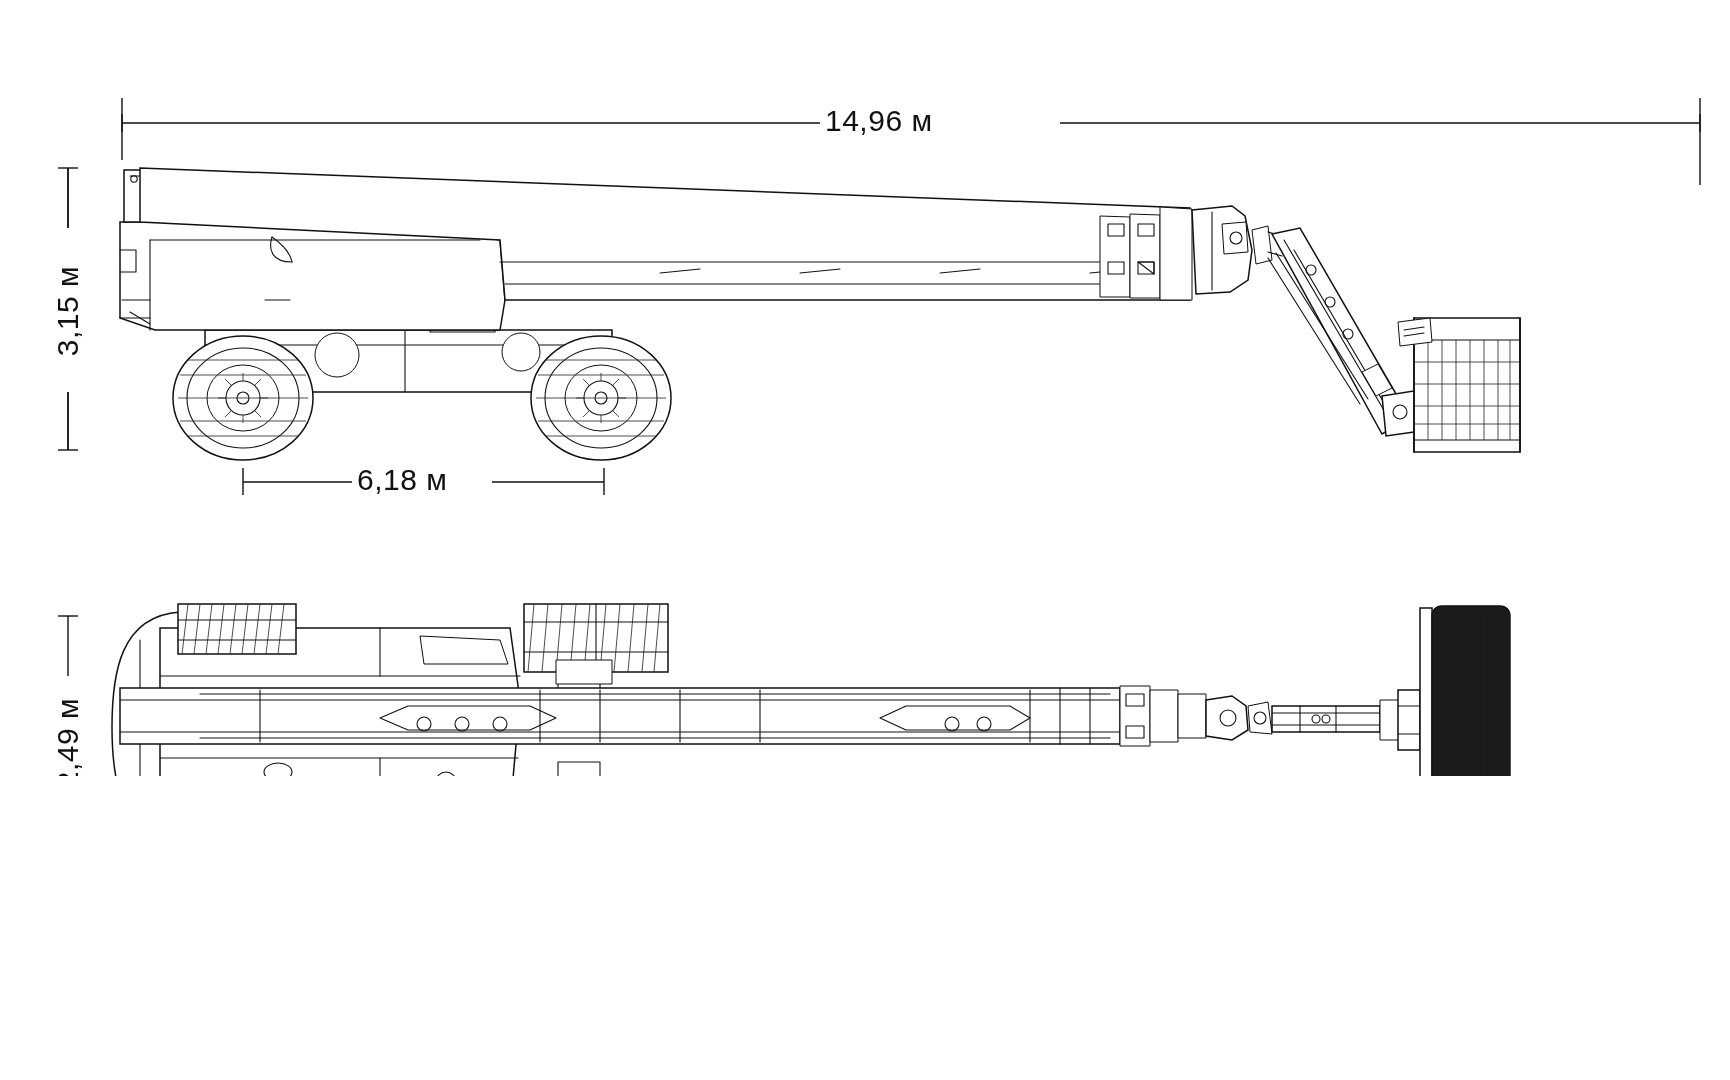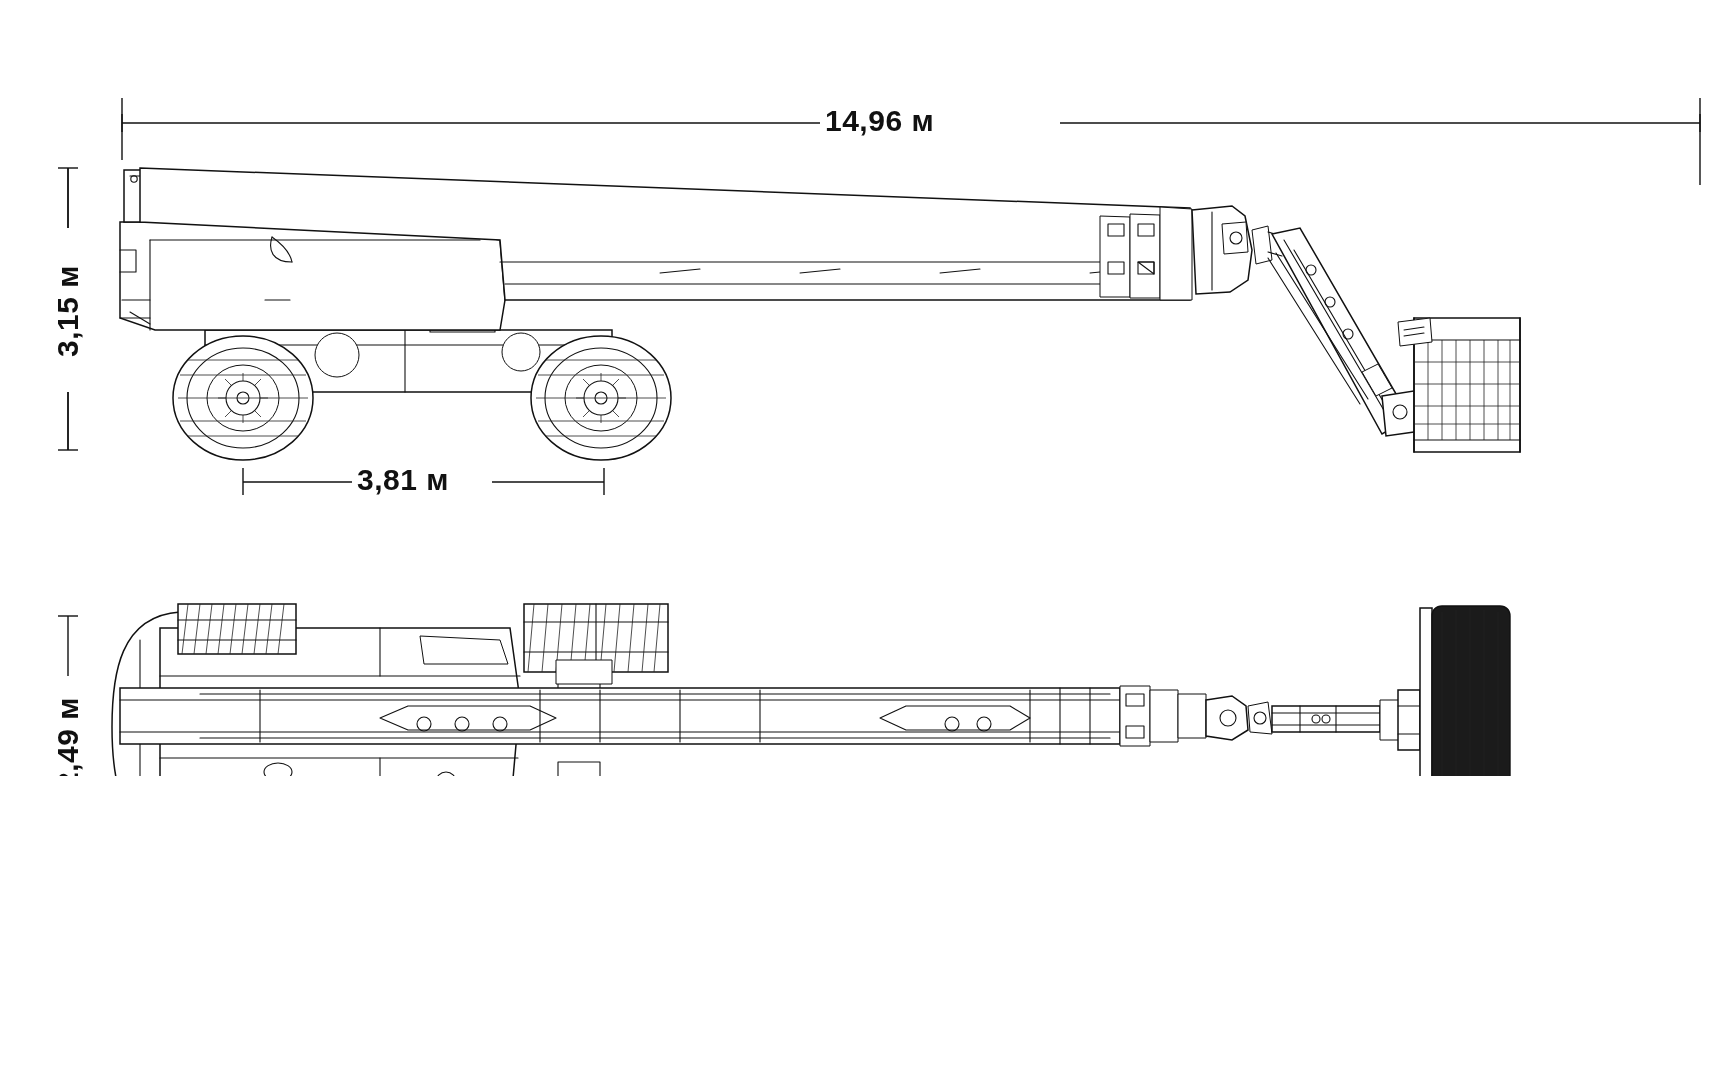--- a/index.html
+++ b/index.html
@@ -10,21 +10,20 @@
   body {
     font-family: "Liberation Sans", sans-serif;
     color: #1a1a1a;
   }
   #stage {
     position: relative;
     width: 1730px;
     height: 776px;
     overflow: hidden;
     background: #ffffff;
-    font-weight: bold;
   }
   svg.drawing {
     position: absolute;
     left: 0;
     top: 0;
     width: 1730px;
     height: 1080px;
   }
   .dim-label {
     position: absolute;
@@ -408,17 +407,17 @@
         <path d="M1484 610 L1484 840"></path>
         <path d="M1498 612 L1498 838"></path>
       </g>
     </g>
   </svg>
 
   <div class="dim-label" style="left: 825px; top: 104px;">14,96 м</div>
 
   <div class="dim-label vertical" style="left: 12px; top: 294px; width: 112px; text-align: center;">3,15 м</div>
 
-  <div class="dim-label" style="left: 357px; top: 463px;">3,81 м</div>
+  <div class="dim-label" style="left: 357px; top: 463px;">6,18 м</div>
 
   <div class="dim-label vertical" style="left: 12px; top: 726px; width: 112px; text-align: center;">2,49 м</div>
 
 </div>
 
 </body></html>

